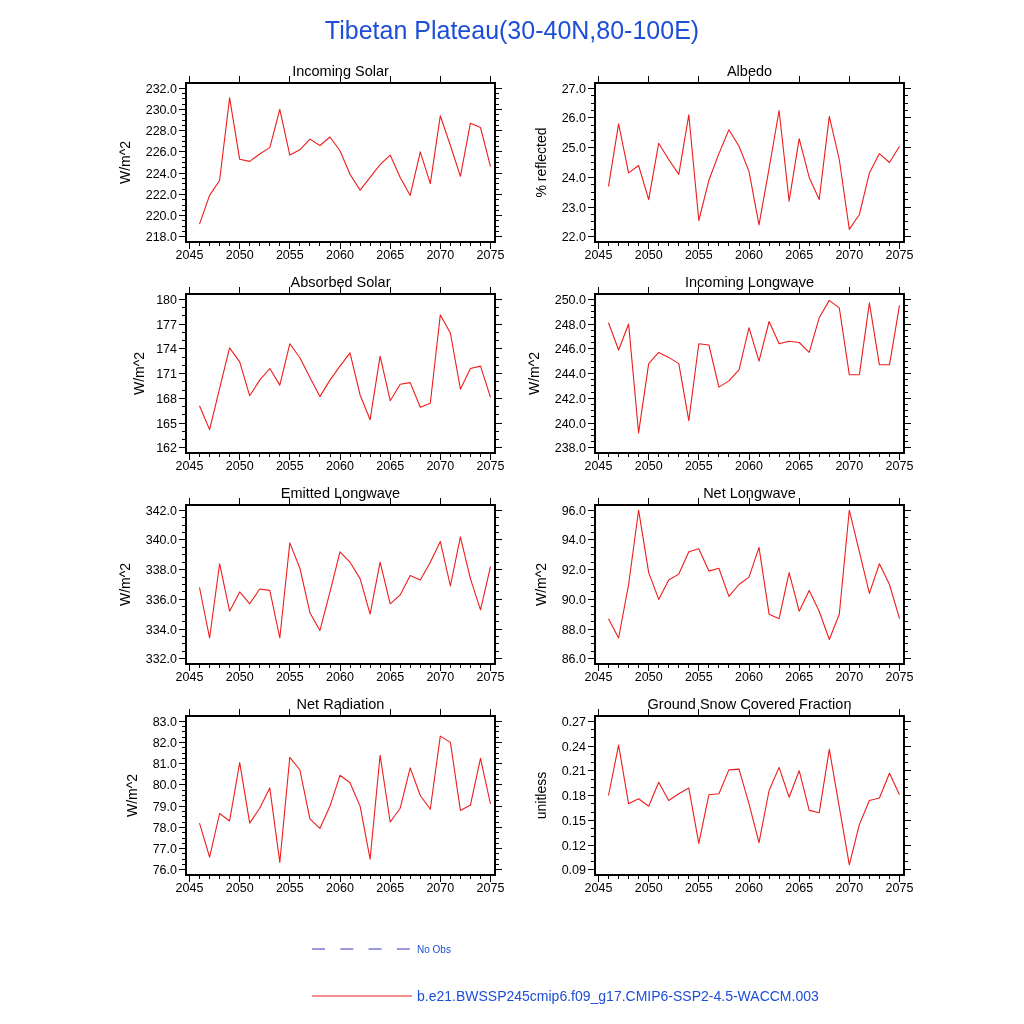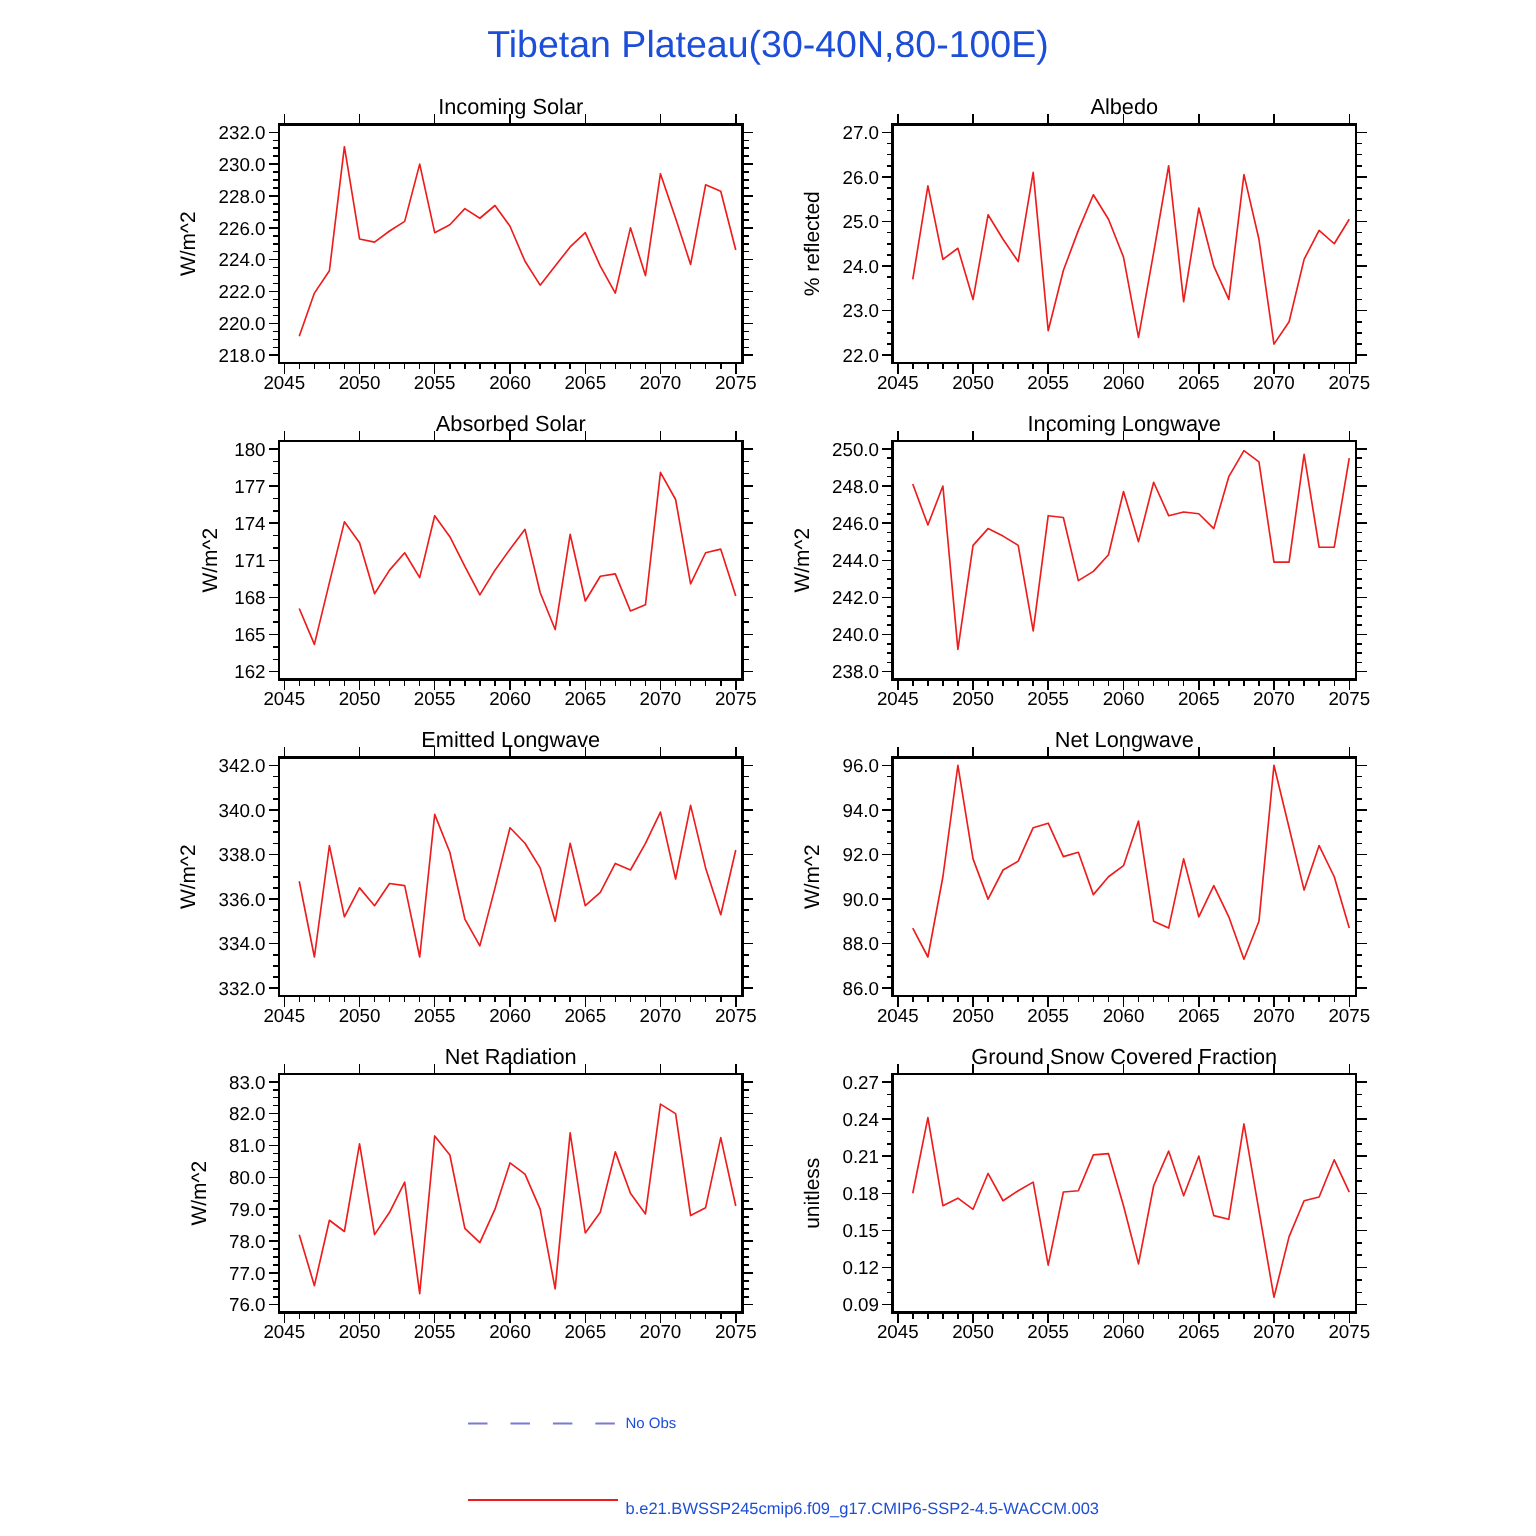--- a/index.html
+++ b/index.html
@@ -8,21 +8,21 @@
   .main-title{position:absolute;top:16px;left:0;width:1024px;text-align:center;
               font-size:25px;letter-spacing:0px;}
   #chart-canvas{position:absolute;left:0;top:0;}
   svg text{font-family:"Liberation Sans", sans-serif;fill:#000;}
   .legend{position:absolute;left:312px;}
   .legend-row{display:flex;align-items:center;text-align:right;}
   .legend-label{margin-left:5px;white-space:nowrap;}
   #legend-noobs{top:943px;}
   #legend-noobs .legend-label{font-size:10px;}
   #legend-model{top:988px;}
-  #legend-model .legend-label{font-size:11px;margin-top:12px;}
+  #legend-model .legend-label{font-size:14px;}
 </style>
 </head>
 <body>
 
 <div class="page">
   <div class="main-title">Tibetan Plateau(30-40N,80-100E)</div>
 
   <svg id="chart-canvas" width="1024" height="1024">
       <g>
     <g stroke="#000" stroke-width="1" shape-rendering="crispEdges">

